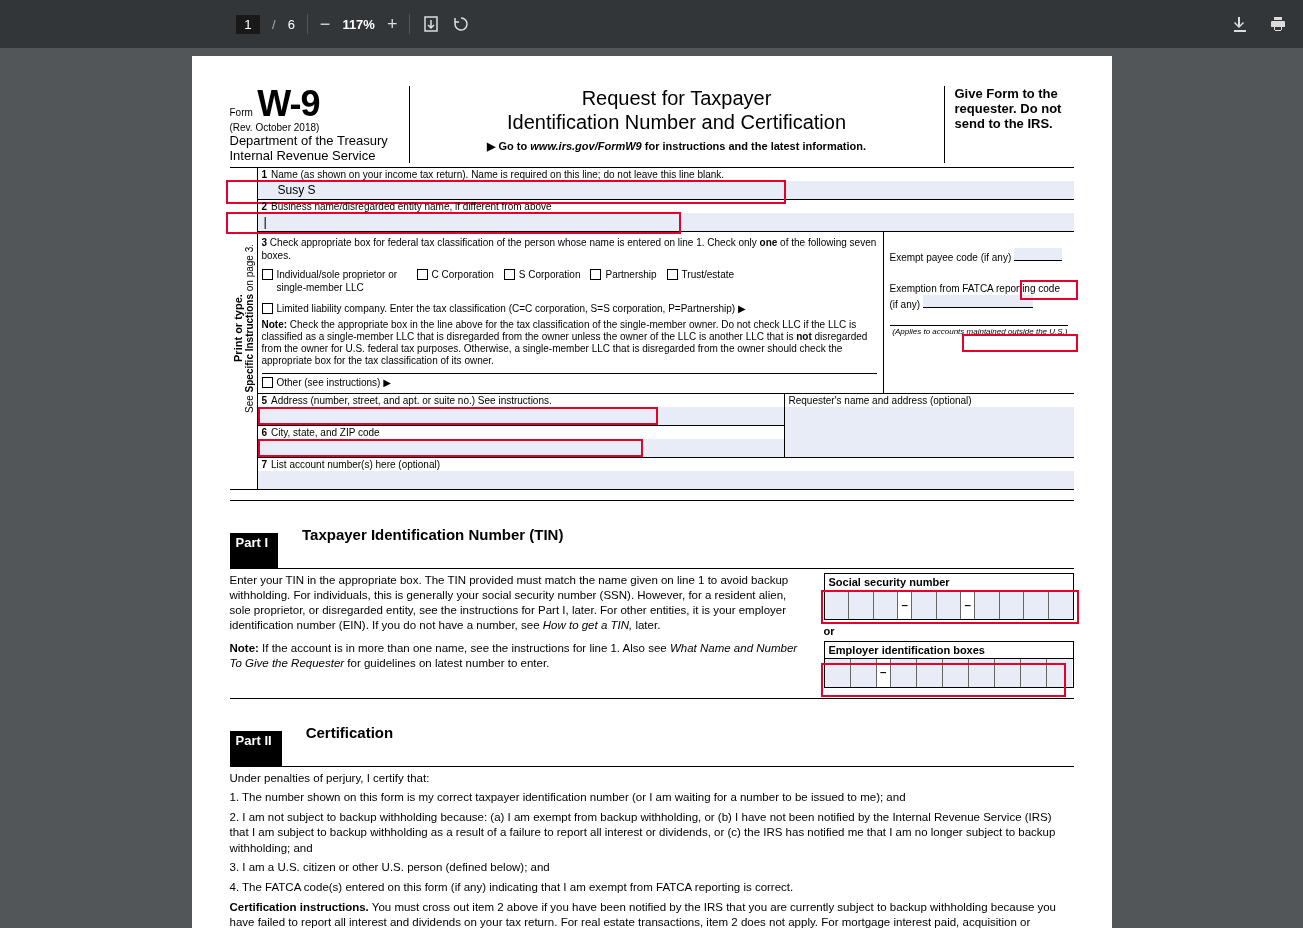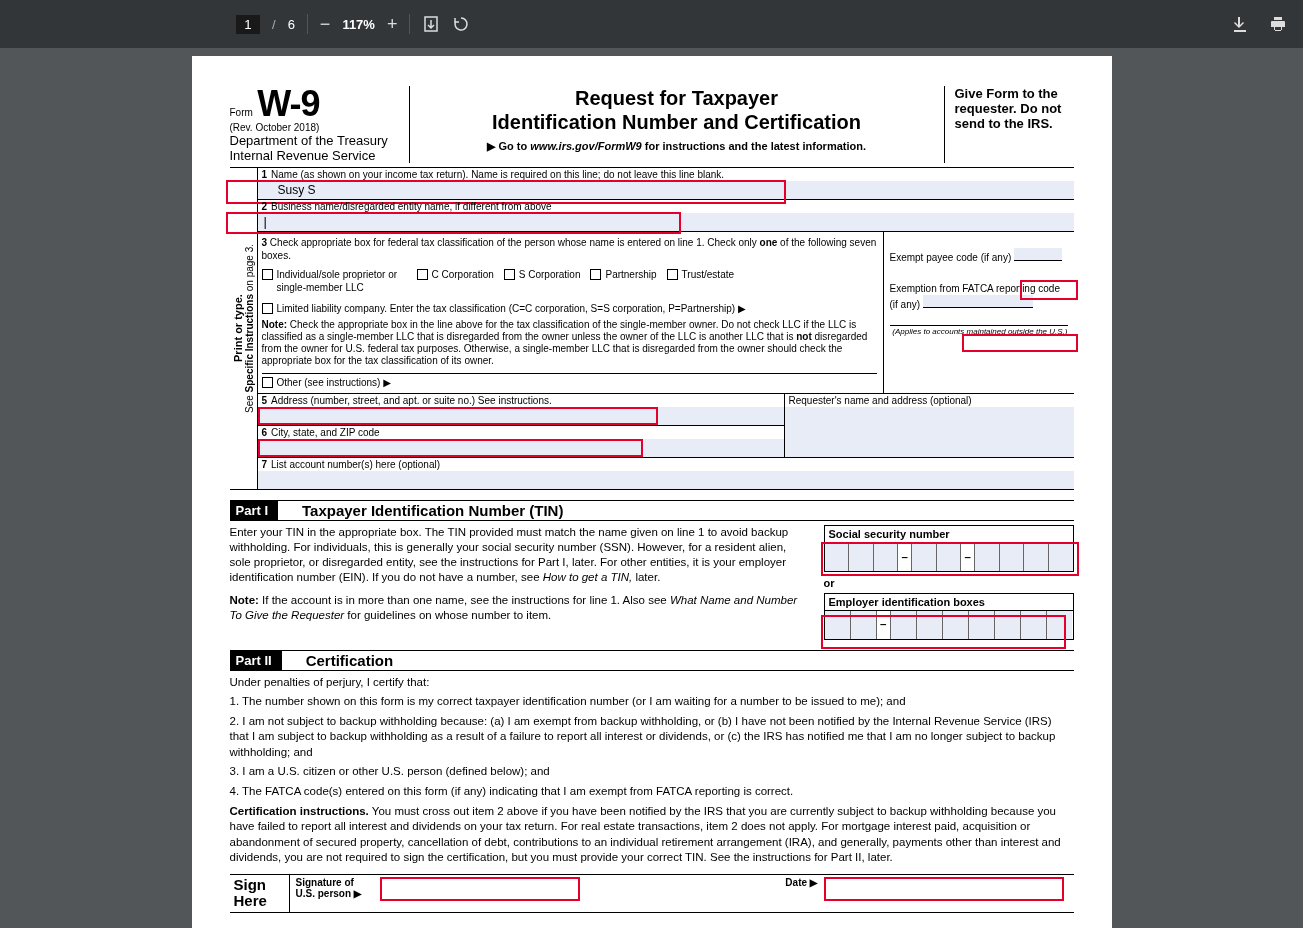--- a/index.html
+++ b/index.html
@@ -15,21 +15,21 @@
 .icon-btn { cursor: pointer; color: #ddd; display: inline-flex; }
 .viewport { height: calc(100vh - 48px); overflow: auto; display: flex; justify-content: center; padding-top: 8px; }
 .page { background: #fff; width: 920px; min-height: 880px; padding: 30px 38px 20px 38px; position: relative; }
 .form-header { display: flex; border-bottom: 1.5px solid #000; padding-bottom: 4px; }
 .fh-left { width: 180px; border-right: 1.5px solid #000; padding-right: 8px; }
 .fh-left .formline { font-size: 10px; }
 .fh-left .w9 { font-family: "Arial Black", Arial; font-weight: 900; font-size: 36px; line-height: 1; letter-spacing: -1px; }
 .fh-left .rev { font-size: 10px; margin-top: 0; }
 .fh-left .dept, .fh-left .irs { font-size: 13px; }
 .fh-center { flex: 1; text-align: center; padding: 0 10px; }
-.fh-center .title1 { font-family: "Arial Black", Arial; font-weight: 700; font-size: 20px; line-height: 1.2; }
+.fh-center .title1 { font-family: "Arial Black", Arial; font-weight: 400; font-size: 20px; line-height: 1.2; }
 .fh-center .goto { font-size: 11px; margin-top: 6px; font-weight: bold; }
 .fh-right { width: 130px; border-left: 1.5px solid #000; padding-left: 10px; font-weight: bold; font-size: 13px; }
 .vertical-label { writing-mode: vertical-rl; transform: rotate(180deg); font-size: 11px; font-weight: bold; text-align: center; padding: 4px 2px; }
 .vertical-label .sub { font-weight: normal; font-size: 10px; display: block; }
 .main-grid { display: flex; border-bottom: 1.5px solid #000; }
 .vcol { width: 28px; border-right: 1px solid #000; display: flex; align-items: center; justify-content: center; }
 .fields-col { flex: 1; }
 .field-row { border-bottom: 1px solid #000; position: relative; }
 .field-label { font-size: 10px; padding: 1px 4px; }
 .field-label b { margin-right: 4px; }
@@ -39,21 +39,21 @@
 .s3-left { flex: 1; padding: 4px 6px 4px 4px; border-right: 1px solid #000; font-size: 10px; line-height: 1.3; }
 .s3-right { width: 190px; padding: 4px 6px; font-size: 10px; line-height: 1.3; }
 .cb-row { display: flex; flex-wrap: wrap; gap: 4px 10px; align-items: flex-start; margin-top: 6px; }
 .cb { display: flex; align-items: flex-start; gap: 4px; font-size: 10px; }
 .cb .box { width: 11px; height: 11px; border: 1px solid #000; flex-shrink: 0; margin-top: 1px; }
 .note10 { font-size: 10px; line-height: 1.2; margin-top: 4px; }
 .addr-split { display: flex; }
 .addr-left { flex: 1; }
 .addr-right { width: 290px; border-left: 1px solid #000; }
 .part-header { display: flex; align-items: center; border-top: 1.5px solid #000; border-bottom: 1px solid #000; margin-top: 10px; }
-.part-tag { background: #000; color: #fff; font-weight: bold; font-size: 13px; padding: 2px 10px 2px 6px; }
+.part-tag { background: #000; color: #fff; font-weight: bold; font-size: 13px; padding: 2px 10px 18px 6px; margin-top: 32px; }
 .part-title { font-weight: bold; font-size: 15px; margin-left: 24px; }
 .part1-body { display: flex; gap: 16px; font-size: 11.5px; line-height: 1.3; padding-top: 4px; }
 .p1-text { flex: 1; }
 .p1-boxes { width: 250px; }
 .tin-label { border: 1px solid #000; border-bottom: none; font-weight: bold; font-size: 11px; padding: 1px 4px; }
 .tin-grid { display: flex; border: 1px solid #000; height: 30px; position: relative; }
 .tin-cell { flex: 1; border-right: 1px solid #666; background: #e8ecf7; }
 .tin-cell:last-child { border-right: none; }
 .tin-dash { width: 14px; display: flex; align-items: center; justify-content: center; font-weight: bold; background: #fff; border-right: 1px solid #666; }
 .or-label { font-weight: bold; font-size: 11px; margin: 4px 0 2px; }
@@ -211,21 +211,21 @@
     </div>
   </div>
 
   <div class="part-header">
     <div class="part-tag">Part I</div>
     <div class="part-title">Taxpayer Identification Number (TIN)</div>
   </div>
   <div class="part1-body">
     <div class="p1-text">
       <p><span>Enter your TIN in the appropriate box. The TIN provided must match the name given on line 1 to avoid backup withholding. For individuals, this is generally your social security number (SSN). However, for a resident alien, sole proprietor, or disregarded entity, see the instructions for Part I, later. For other entities, it is your employer identification number (EIN). If you do not have a number, see </span><i>How to get a TIN,</i><span> later.</span></p>
-      <p style="margin-top:8px;"><b>Note:</b><span> If the account is in more than one name, see the instructions for line 1. Also see </span><i>What Name and Number To Give the Requester</i><span> for guidelines on whose number to item.</span></p>
+      <p style="margin-top:8px;"><b>Note:</b><span> If the account is in more than one name, see the instructions for line 1. Also see </span><i>What Name and Number To Give the Requester</i><span> for guidelines on latest number to enter.</span></p>
     </div>
     <div class="p1-boxes" style="position:relative;">
       <div class="tin-label">Social security number</div>
       <div class="tin-grid">
         <div class="tin-cell"></div>
             <div class="tin-cell"></div>
             <div class="tin-cell"></div>
         <div class="tin-dash">–</div>
         <div class="tin-cell"></div>
             <div class="tin-cell"></div>

